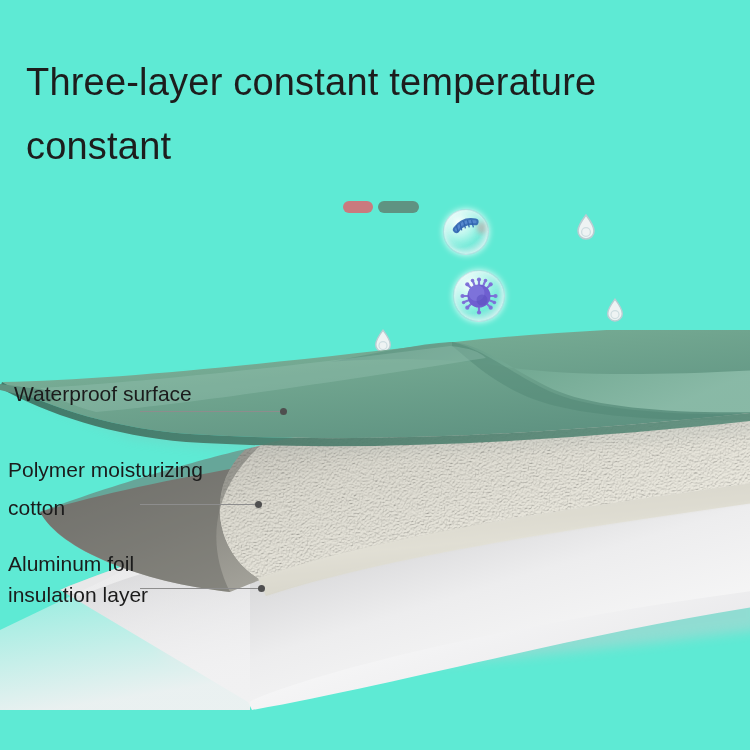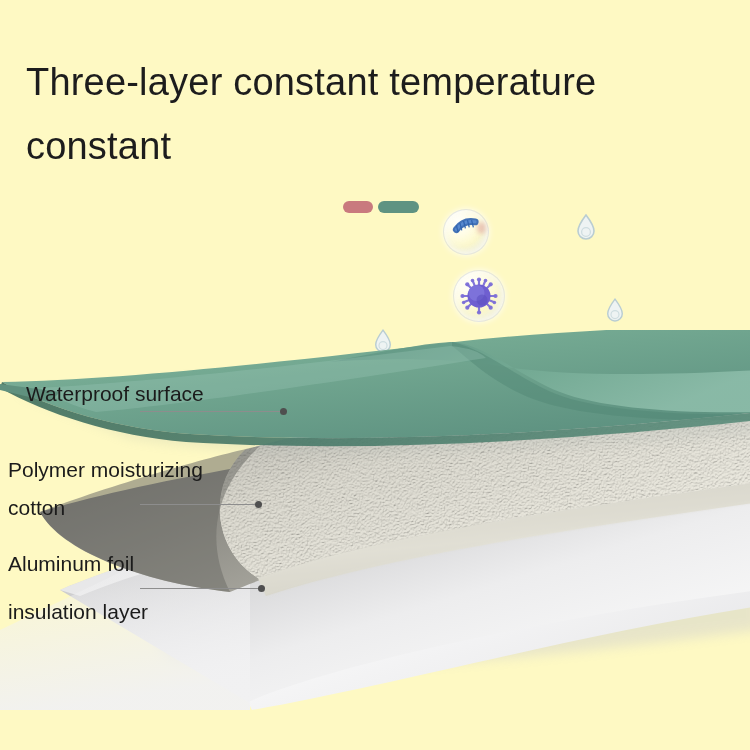--- a/index.html
+++ b/index.html
@@ -95,21 +95,21 @@
   .stack svg { display: block; }
 
   
   .label {
     position: absolute;
     color: #1b1b1b;
     font-size: 21px;
     line-height: 31px;
     white-space: nowrap;
   }
-  .label-waterproof { left: 26px; top: 378px; }
+  .label-waterproof { left: 14px; top: 378px; }
   .label-polymer    { left: 8px;  top: 454px; }
   .label-foil       { left: 8px;  top: 548px; }
 
   .leader { position: absolute; height: 1px; background: #8d8d8d; }
   .leader-dot {
     position: absolute;
     width: 7px;
     height: 7px;
     border-radius: 50%;
     background: #4f4f4f;
@@ -117,21 +117,21 @@
   .leader-1 { left: 140px; top: 411px; width: 142px; }
   .leader-dot-1 { left: 280px; top: 408px; }
   .leader-2 { left: 140px; top: 504px; width: 117px; }
   .leader-dot-2 { left: 255px; top: 501px; }
   .leader-3 { left: 140px; top: 588px; width: 120px; }
   .leader-dot-3 { left: 258px; top: 585px; }
 </style>
 </head>
 <body>
 
-<div id="stage" style="background: #fef9c3;">
+<div id="stage" style="background: #5eead4;">
 
   <div class="title-block">
     <div class="title-line">Three-layer constant temperature</div>
     <div class="title-line">constant</div>
   </div>
 
   <div class="pill pill-red"></div>
   <div class="pill pill-green"></div>
 
   <div class="bubble bubble-germ">
@@ -328,18 +328,18 @@
 
   <div class="label label-polymer">
     <div>Polymer moisturizing</div>
     <div style="margin-top:7px;">cotton</div>
   </div>
   <div class="leader leader-2"></div>
   <div class="leader-dot leader-dot-2"></div>
 
   <div class="label label-foil">
     <div>Aluminum foil</div>
-    <div style="margin-top:17px;">insulation layer</div>
+    <div style="">insulation layer</div>
   </div>
   <div class="leader leader-3"></div>
   <div class="leader-dot leader-dot-3"></div>
 
 </div>
 
 </body></html>

